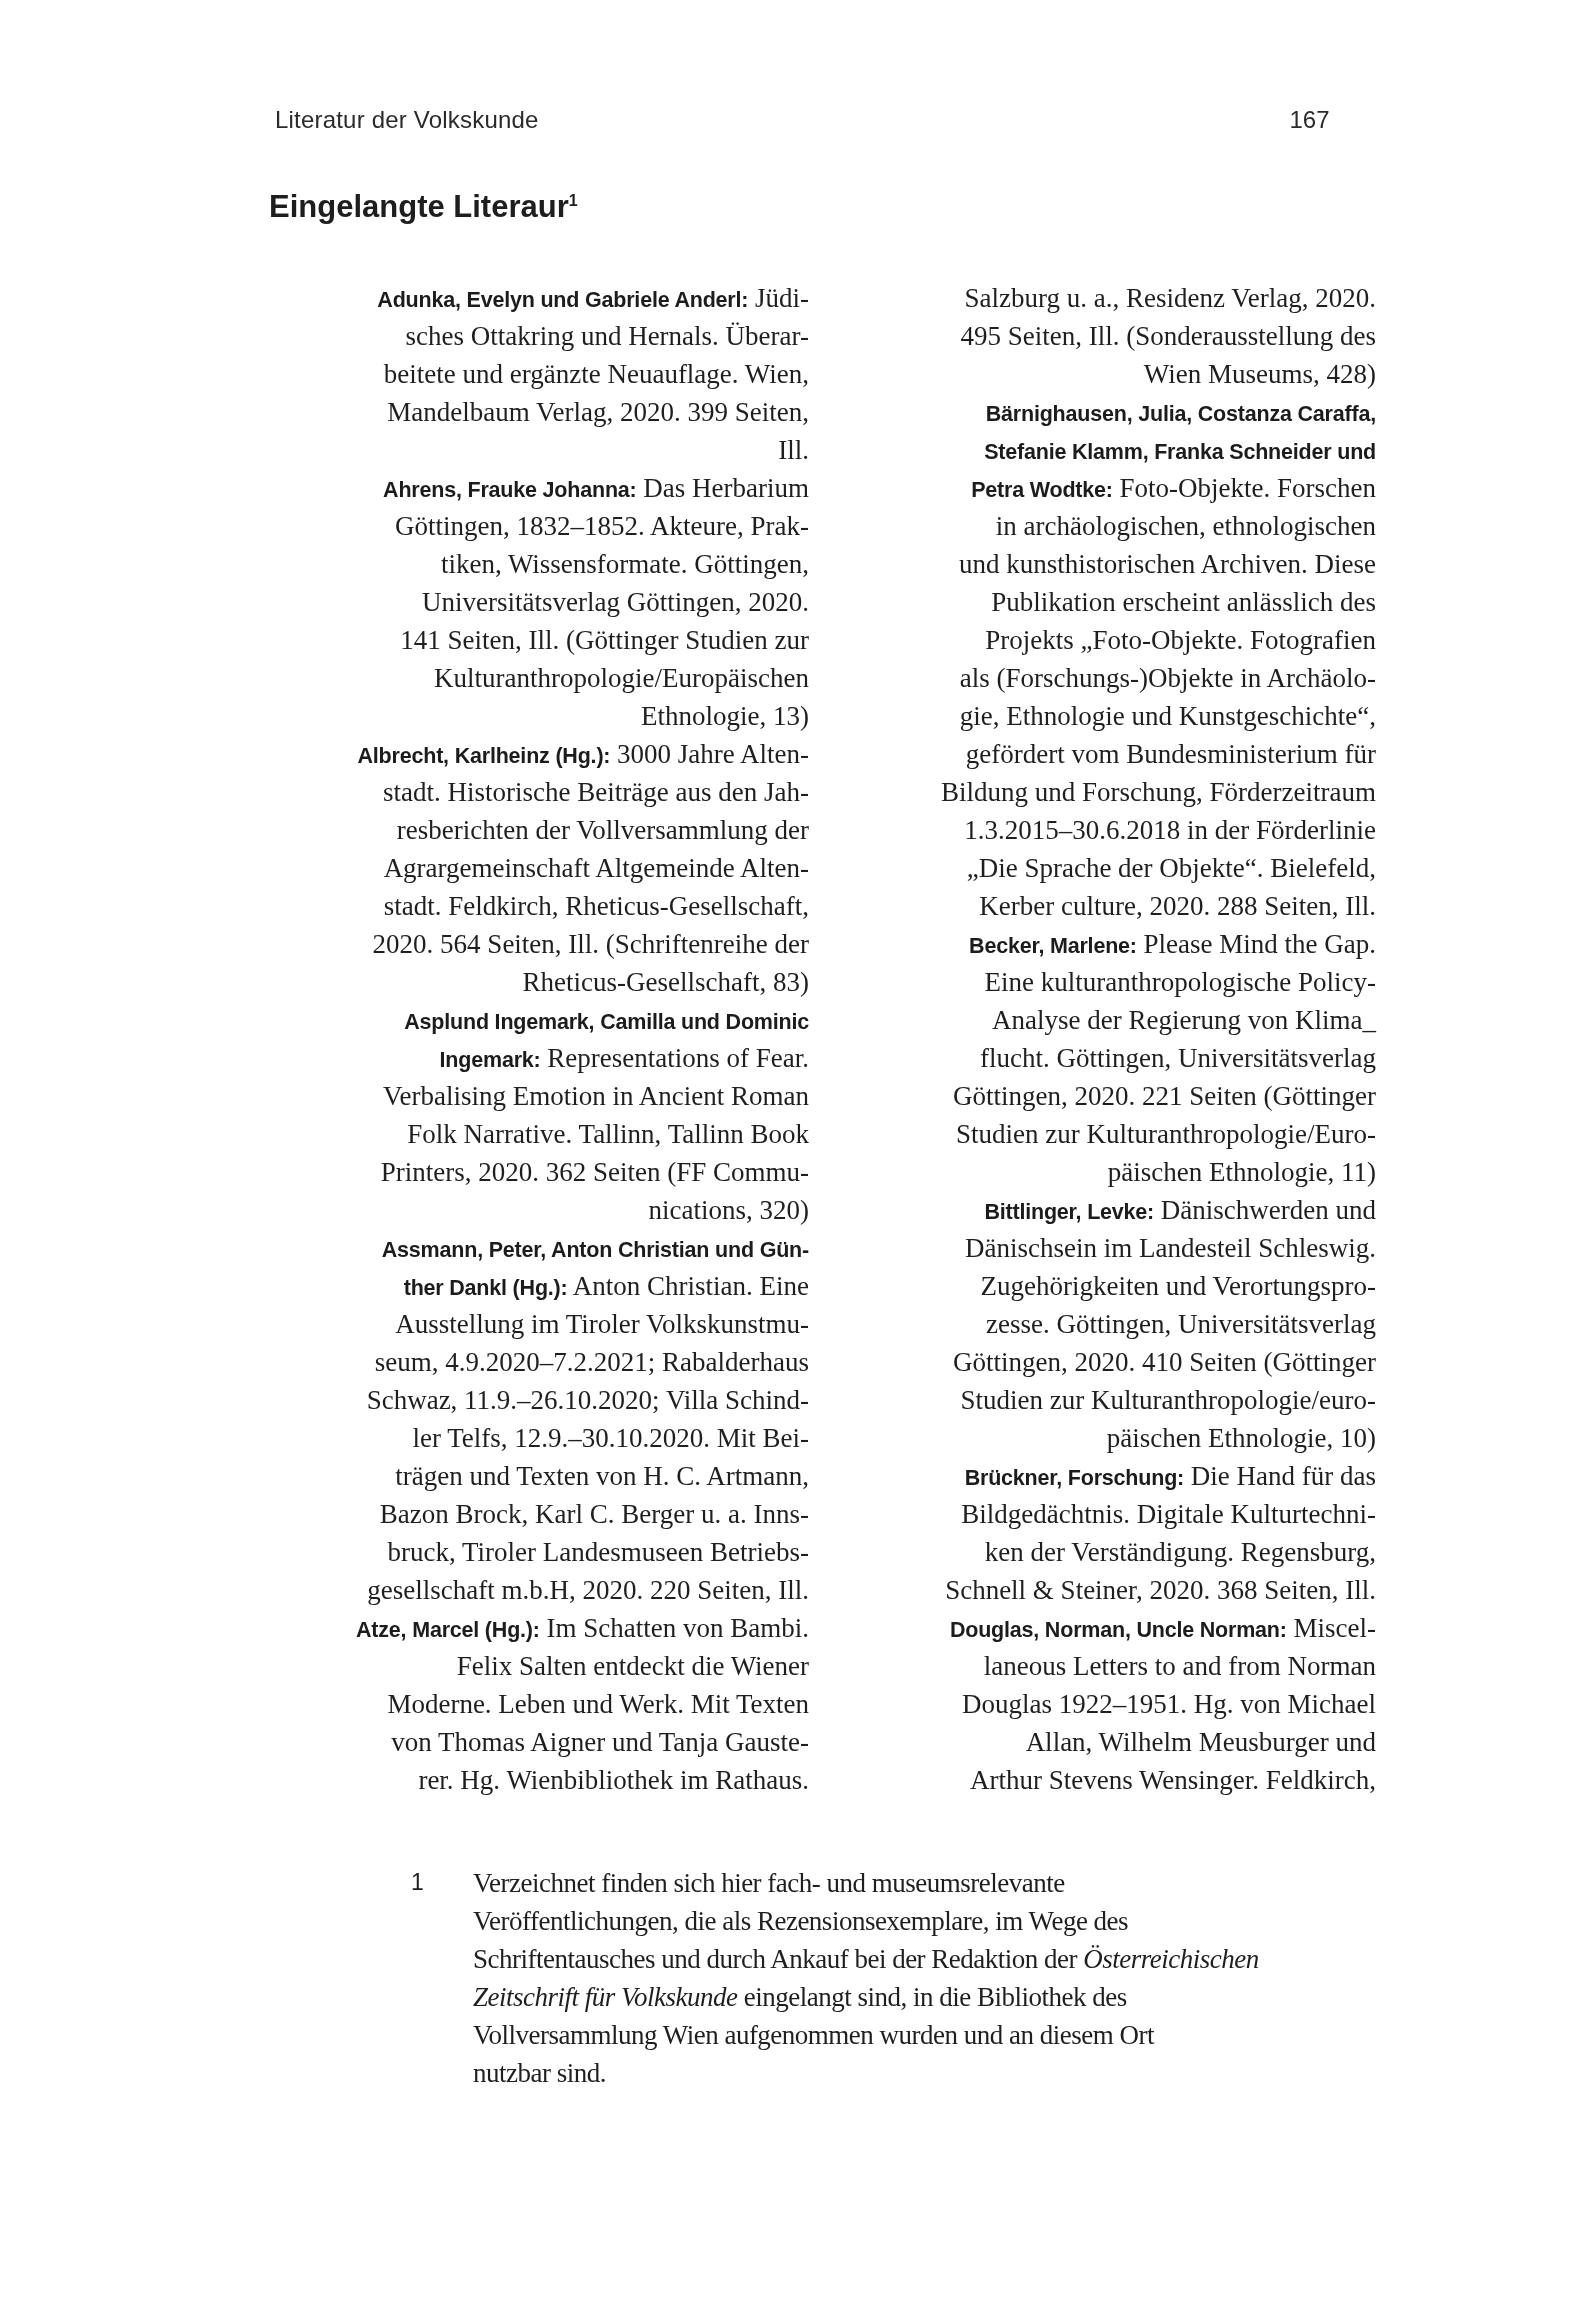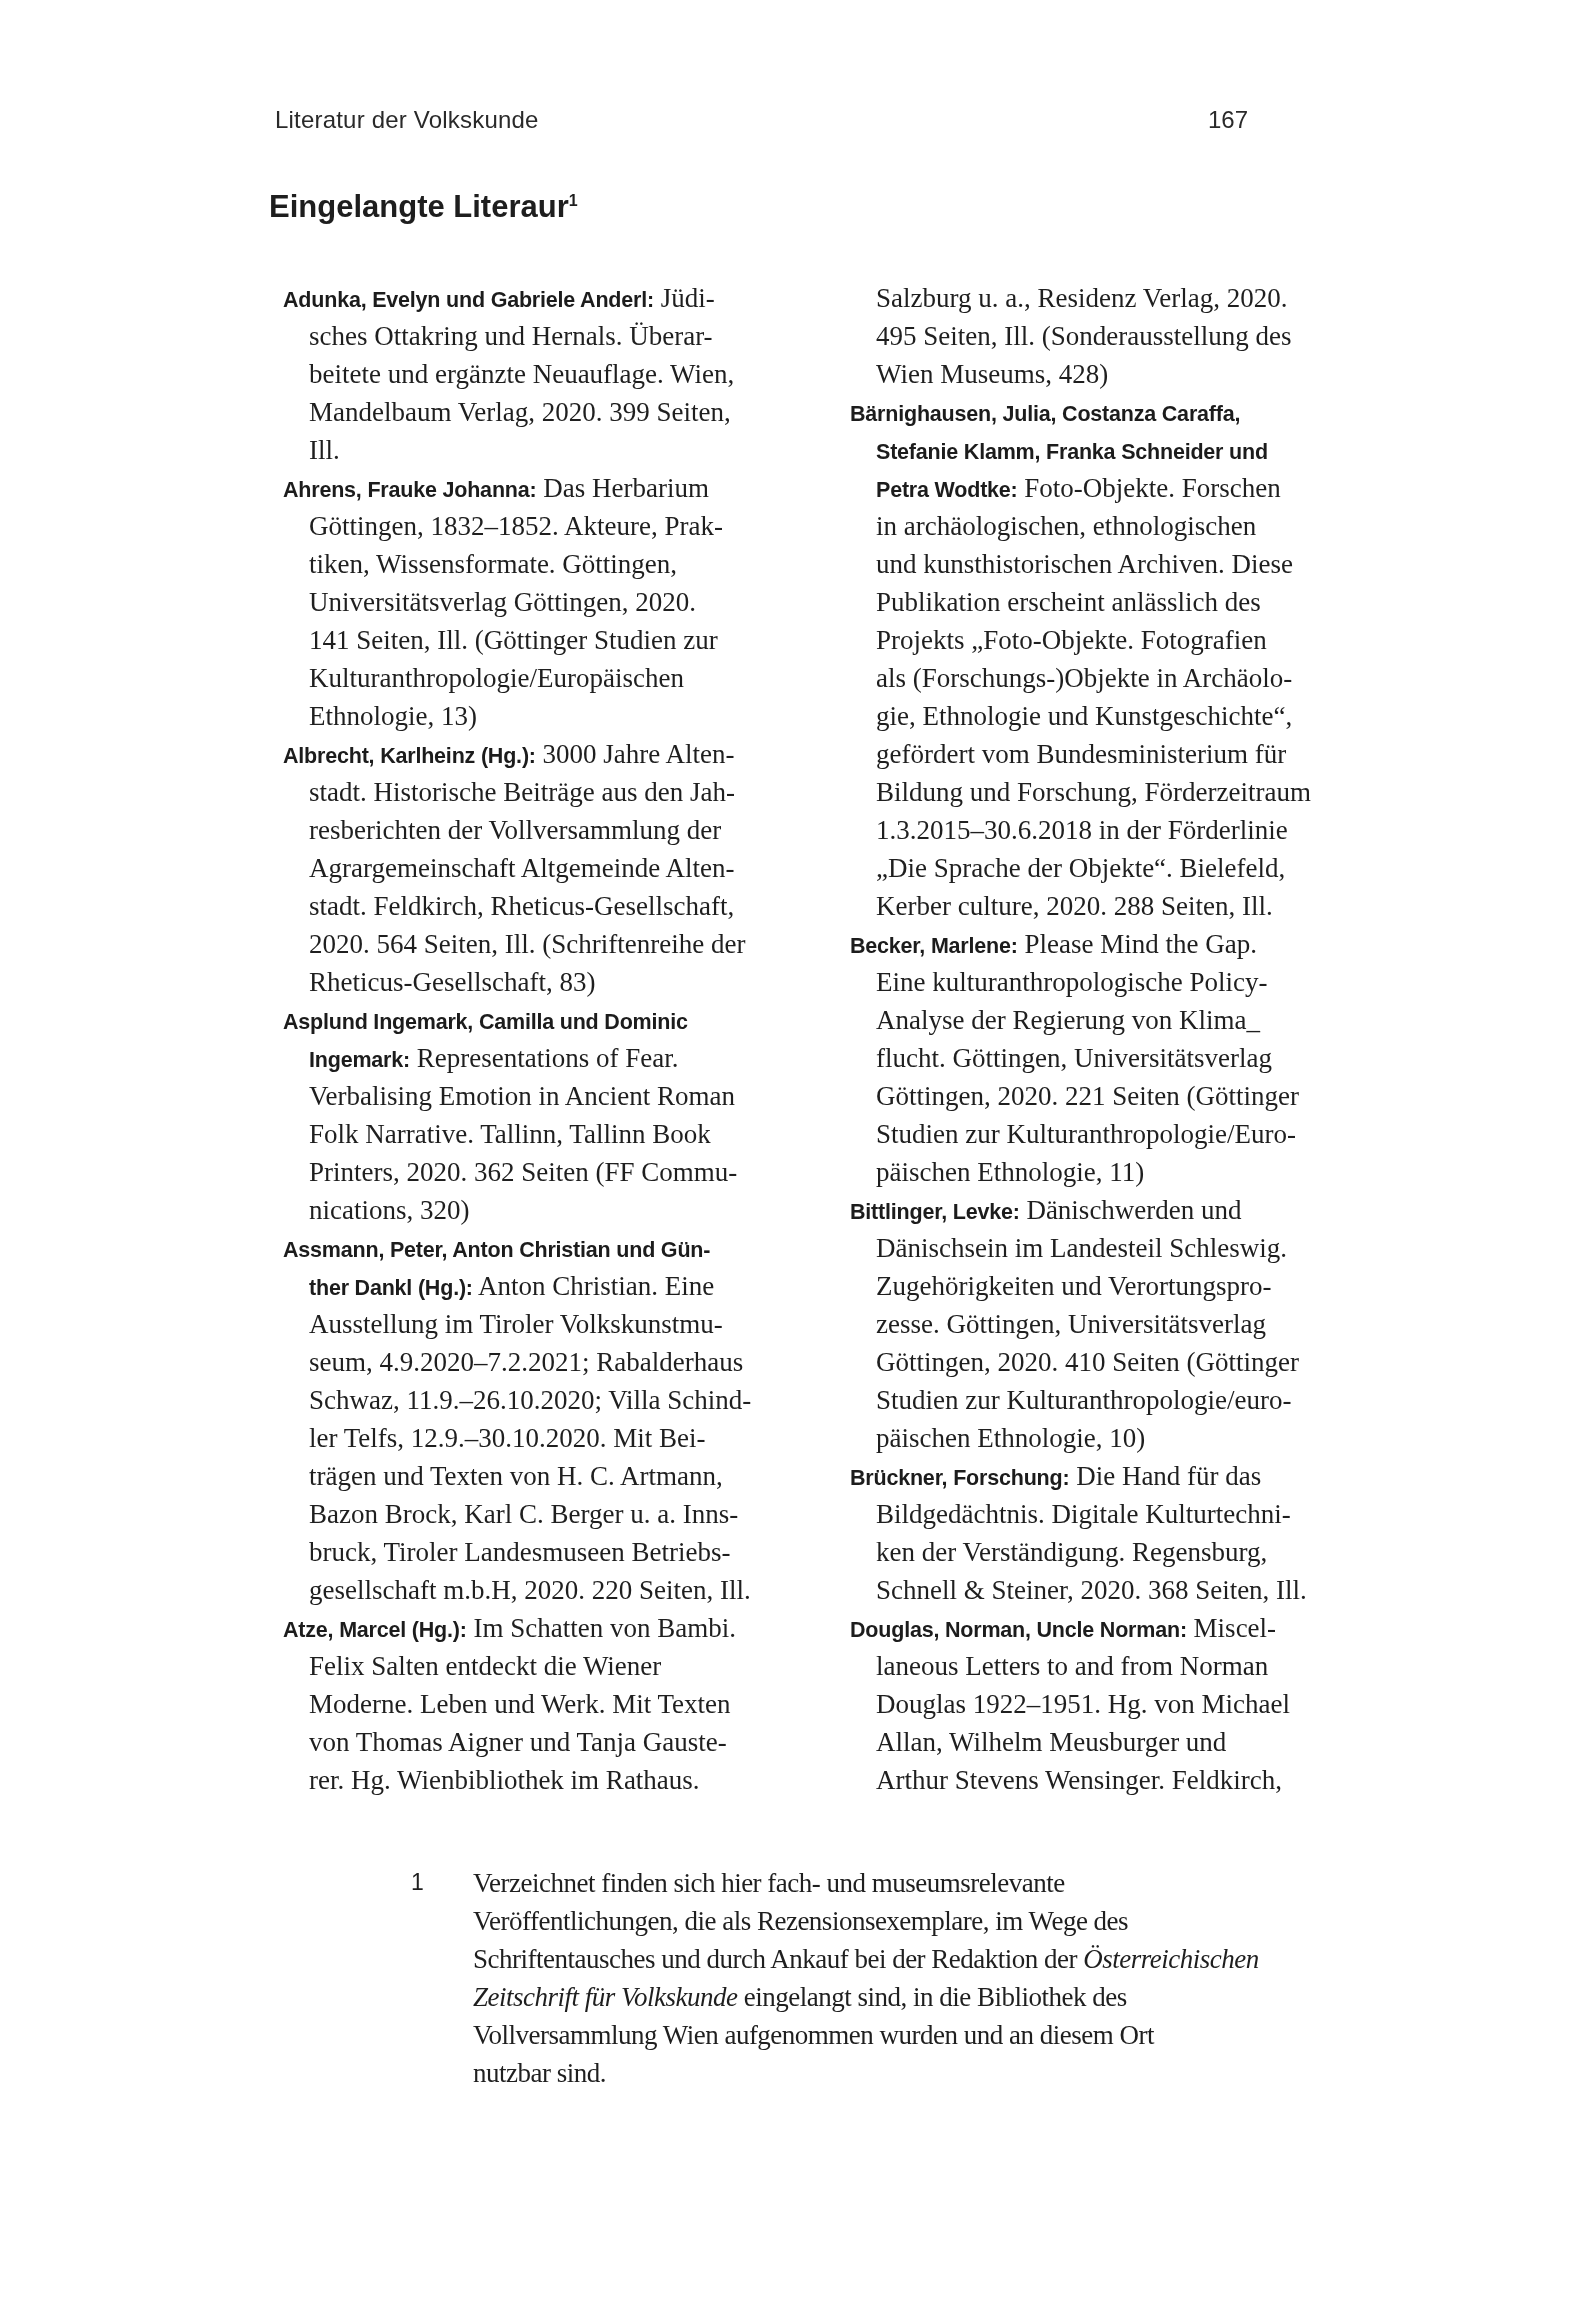--- a/index.html
+++ b/index.html
@@ -3,29 +3,29 @@
 <meta charset="utf-8">
 <style>
   html, body { margin: 0; padding: 0; background: #ffffff; }
   body { width: 1595px; height: 2307px; position: relative; overflow: hidden; color: #1f1f1f; }
   .sans { font-family: "Liberation Sans", "DejaVu Sans", sans-serif; }
   .running-head {
     position: absolute; left: 275px; top: 104px;
     font-size: 24px; line-height: 32px; color: #2a2a2a; letter-spacing: 0.2px;
   }
   .page-number {
-    position: absolute; left: 1208px; width: 131px; top: 104px; text-align: left;
+    position: absolute; left: 1244px; width: 131px; top: 104px; text-align: center;
     font-size: 24px; line-height: 32px; color: #2a2a2a;
   }
   .page-title {
     position: absolute; left: 269px; top: 187px;
     font-size: 31px; line-height: 40px; font-weight: bold; color: #1e1e1e; margin: 0;
   }
   .page-title sup { font-size: 16px; vertical-align: super; line-height: 0; font-weight: bold; }
-  .column { position: absolute; top: 279px; width: 526px; }
+  .column { position: absolute; top: 279px; width: 526px; text-align: right; }
   .col-left { left: 283px; }
   .col-right { left: 850px; }
   .entry { margin: 0; }
   .line {
     height: 38px; line-height: 38px; white-space: nowrap;
     font-family: "Liberation Serif", "DejaVu Serif", serif; font-size: 27px; color: #1f1f1f;
   }
   .line.indent { padding-left: 26px; }
   .author {
     font-family: "Liberation Sans", "DejaVu Sans", sans-serif;

